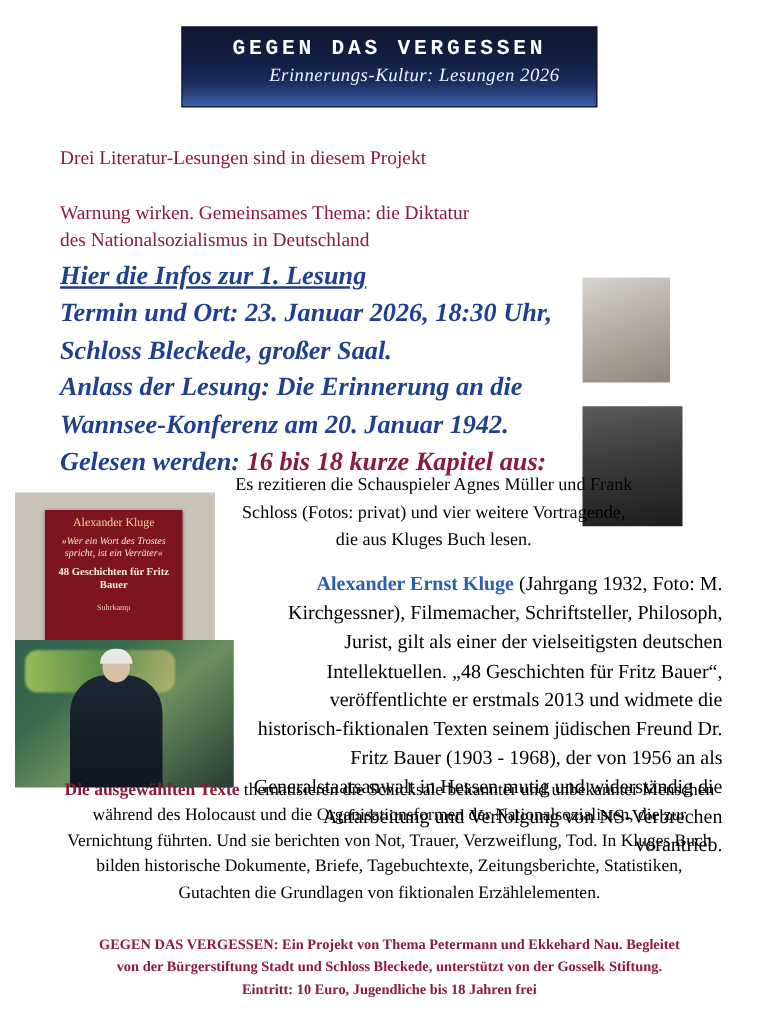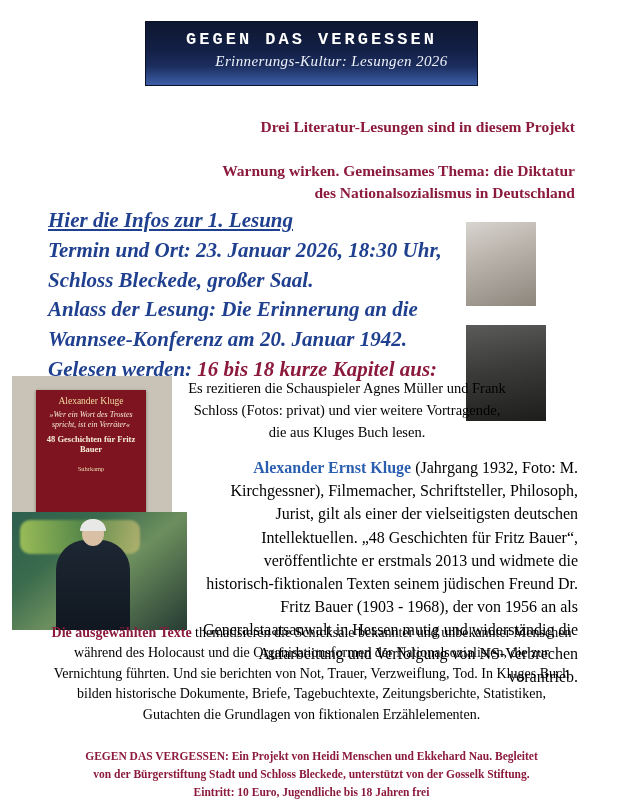--- a/index.html
+++ b/index.html
@@ -51,23 +51,23 @@
     letter-spacing: 0.4px;
     padding-left: 40px;
   }
 
   
   .intro {
     position: absolute;
     left: 48px;
     top: 116px;
     width: 527px;
-    text-align: right;
+    text-align: left;
     color: #8c1a3c;
-    font-weight: bold;
+    font-weight: normal;
     font-size: 15.5px;
     line-height: 1.42;
   }
 
   
   .info {
     position: absolute;
     left: 48px;
     top: 206px;
     width: 420px;
@@ -101,21 +101,21 @@
   }
   .photo-frank {
     left: 466px;
     top: 325px;
     width: 80px;
     height: 96px;
     background: linear-gradient(170deg, #5b5b59 0%, #3b3b39 45%, #1d1d1c 100%);
   }
   .photo-book {
     left: 12px;
-    top: 376px;
+    top: 394px;
     width: 160px;
     height: 160px;
     background: #c9c2b6;
   }
   .book-cover {
     position: absolute;
     left: 24px;
     top: 14px;
     width: 110px;
     height: 134px;
@@ -298,18 +298,18 @@
 
   <div class="p-kluge">
     <span class="name-blue">Alexander Ernst Kluge</span><span> (Jahrgang 1932, Foto: M. Kirchgessner), Filmemacher, Schriftsteller, Philosoph, Jurist, gilt als einer der vielseitigsten deutschen Intellektuellen. „48 Geschichten für Fritz Bauer“, veröffentlichte er erstmals 2013 und widmete die historisch-fiktionalen Texten seinem jüdischen Freund Dr. Fritz Bauer (1903 - 1968), der von 1956 an als Generalstaatsanwalt in Hessen mutig und widerständig die Aufarbeitung  und Verfolgung von NS-Verbrechen vorantrieb.</span>
   </div>
 
   <div class="p-texts">
     <span class="lead-red">Die ausgewählten Texte</span><span> thematisieren die Schicksale bekannter und unbekannter Menschen während des Holocaust und die Organisationsformen der Nationalsozialisten, die zur Vernichtung führten. Und sie berichten von Not, Trauer, Verzweiflung, Tod. In Kluges Buch bilden historische Dokumente, Briefe, Tagebuchtexte, Zeitungsberichte, Statistiken, Gutachten die Grundlagen  von  fiktionalen Erzählelementen.</span>
   </div>
 
   <div class="footer">
-    <span>GEGEN DAS VERGESSEN: Ein Projekt von Heidi Menschen und Ekkehard Nau. Begleitet</span><br>
+    <span>GEGEN DAS VERGESSEN: Ein Projekt von Thema Petermann und Ekkehard Nau. Begleitet</span><br>
     <span>von der Bürgerstiftung Stadt und Schloss Bleckede, unterstützt von der Gosselk Stiftung.</span><br>
     <span>Eintritt: 10 Euro, Jugendliche bis 18 Jahren frei</span>
   </div>
 
 </div>
 
 </body></html>

